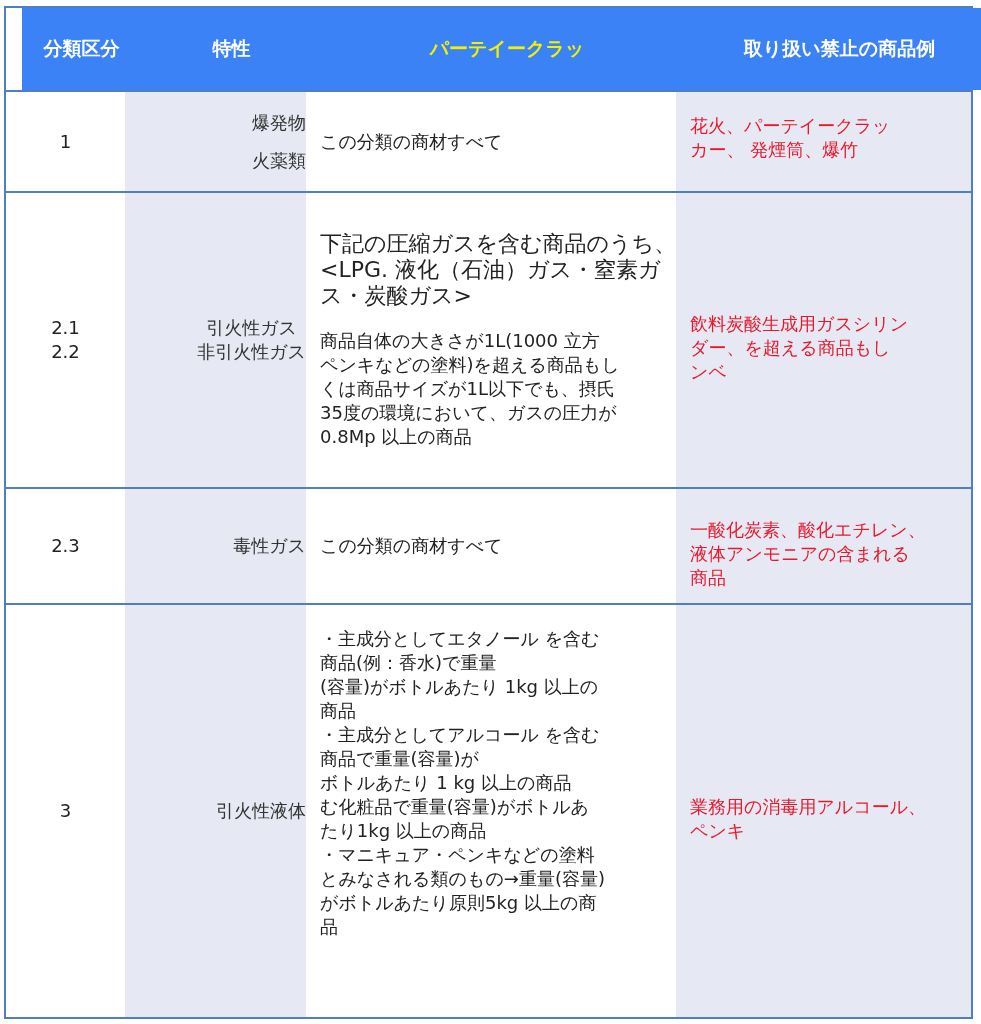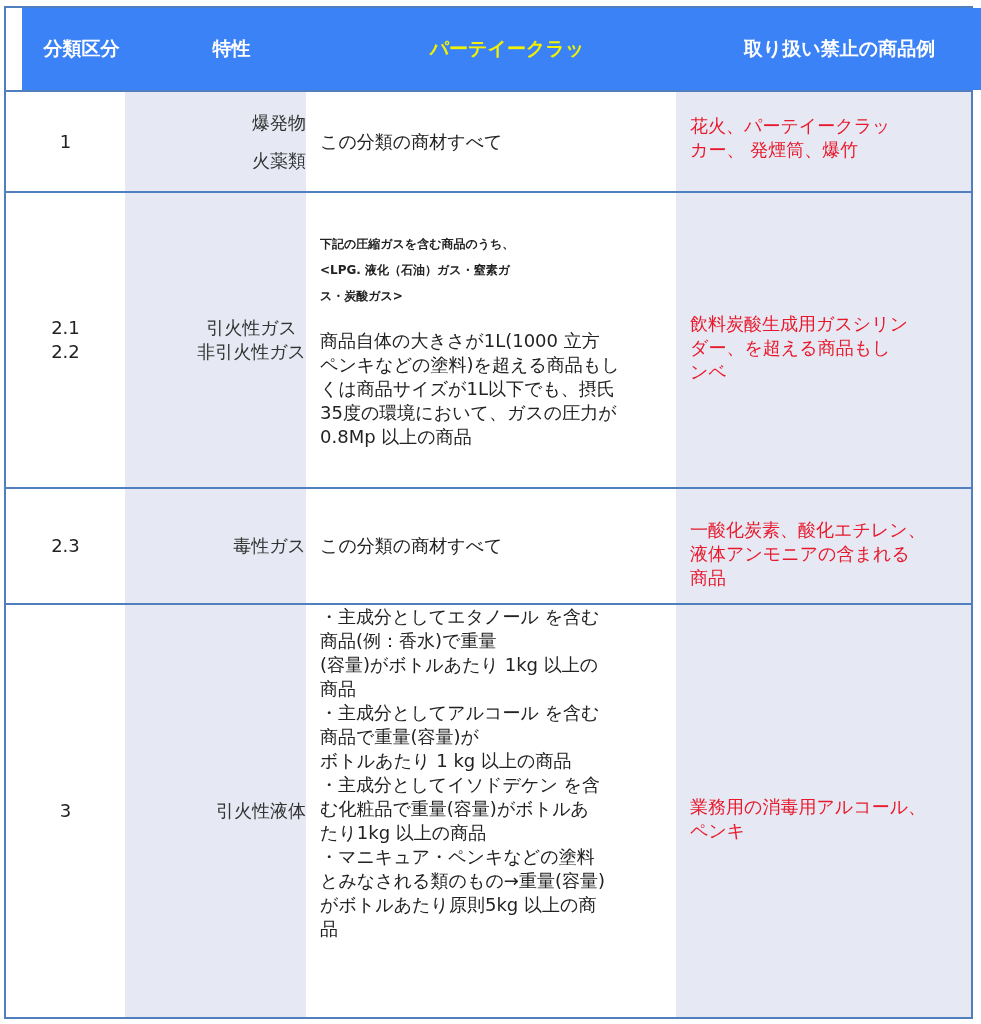--- a/index.html
+++ b/index.html
@@ -15,21 +15,21 @@
   .row { position: absolute; left: 0; width: 100%; border-top: 2px solid #4f80bd; box-sizing: border-box; }
   .cell { position: absolute; top: 0; bottom: 0; box-sizing: border-box; font-size: 18px; line-height: 24px; }
   .c1 { left: 0; width: 119px; background: #ffffff; display: flex; align-items: center; justify-content: center; }
   .c2 { left: 119px; width: 181px; background: #e6e9f3; display: flex; align-items: center; justify-content: flex-end; text-align: center; }
   .c3 { left: 300px; width: 343px; background: #ffffff; padding: 0 10px 0 14px; display: flex; flex-direction: column; justify-content: center; }
   .c4 { left: 670px; width: 295px; background: #e6e9f3; padding: 16px 10px 0 14px; display: flex; flex-direction: column; justify-content: center; color: #e8192c; }
   .num { font-size: 18px; color: #222; text-align: center; line-height: 24px; }
   .char { color: #333; line-height: 38px; }
   .char.tight { line-height: 24px; }
   .line { white-space: nowrap; }
-  .bold { font-weight: bold; font-size: 12px; line-height: 26px; }
+  .bold { font-weight: normal; font-size: 22px; line-height: 26px; }
   .gap { height: 20px; }
 </style>
 </head>
 <body>
 
 <div class="tbl">
 
   <div class="hdr">
     <div class="hcell" style="left:0;width:119px;">分類区分</div>
     <div class="hcell" style="left:119px;width:181px;">特性</div>
@@ -104,29 +104,28 @@
     </div>
   </div>
 
   <div class="row" style="top:595px;height:414px;">
     <div class="cell c1">
       <div class="num">3</div>
     </div>
     <div class="cell c2">
       <div class="char tight">引火性液体</div>
     </div>
-    <div class="cell c3" style="justify-content:flex-start;">
+    <div class="cell c3" style="justify-content:flex-start;padding-top:22px;">
       <div class="line">・主成分としてエタノール を含む</div>
       <div class="line">商品(例：香水)で重量</div>
       <div class="line">(容量)がボトルあたり 1kg 以上の</div>
       <div class="line">商品</div>
       <div class="line">・主成分としてアルコール を含む</div>
       <div class="line">商品で重量(容量)が</div>
       <div class="line">ボトルあたり 1 kg 以上の商品</div>
-      <div class="line">・主成分としてイソドデケン を含</div>
       <div class="line">む化粧品で重量(容量)がボトルあ</div>
       <div class="line">たり1kg 以上の商品</div>
       <div class="line">・マニキュア・ペンキなどの塗料</div>
       <div class="line">とみなされる類のもの→重量(容量)</div>
       <div class="line">がボトルあたり原則5kg 以上の商</div>
       <div class="line">品</div>
     </div>
     <div class="cell c4">
       <div class="line">業務用の消毒用アルコール、</div>
       <div class="line">ペンキ</div>

